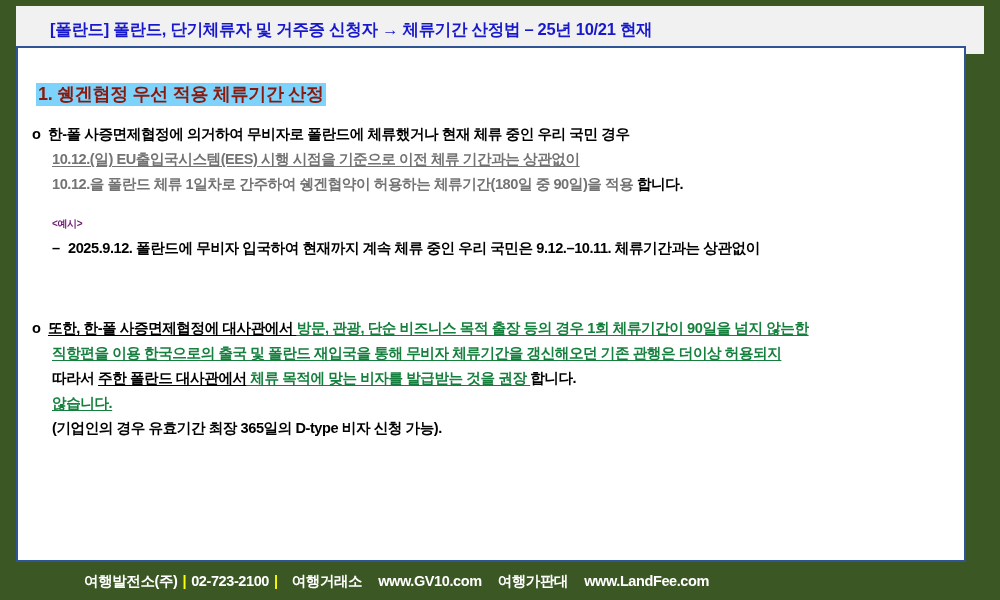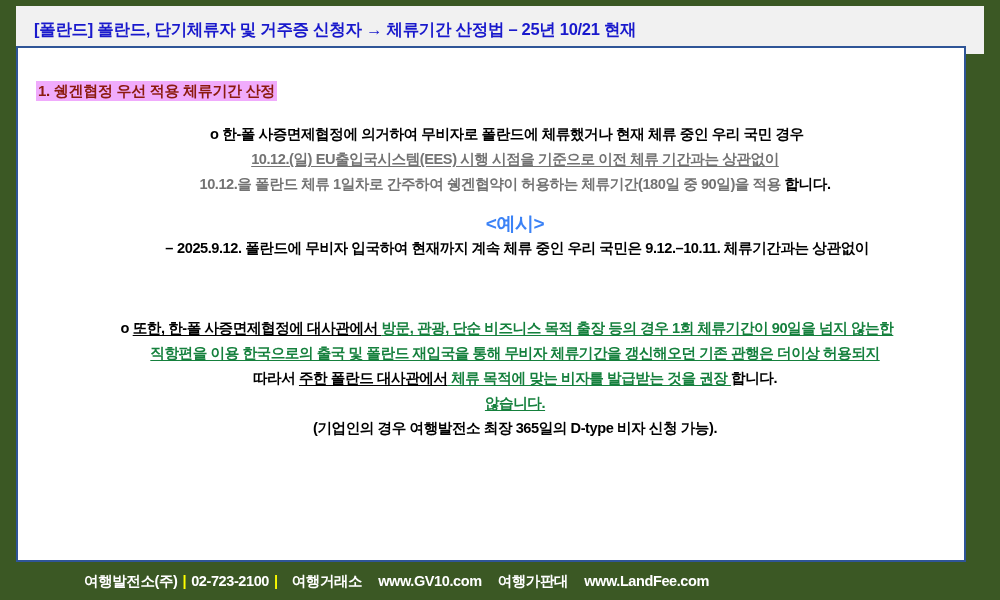--- a/index.html
+++ b/index.html
@@ -27,21 +27,21 @@
   .title-bar {
     position: absolute;
     left: 16px;
     top: 6px;
     width: 968px;
     height: 48px;
     background: #f1f1f1;
     display: flex;
     align-items: center;
     box-sizing: border-box;
-    padding-left: 18px;
+    padding-left: 34px;
   }
   .title-text {
     color: #1919cc;
     font-size: 16.5px;
     font-weight: bold;
     letter-spacing: -0.3px;
     white-space: nowrap;
   }
 
   
@@ -63,35 +63,34 @@
     height: 100%;
   }
 
   
   .section-heading {
     position: absolute;
     left: 18px;
     top: 34px;
   }
   .section-heading .hl {
-    background: #f0abfc;
+    background: #7dd3fc;
     color: #8b1a0e;
-    font-size: 15px;
+    font-size: 18px;
     font-weight: bold;
     letter-spacing: -0.3px;
     padding: 1px 2px 2px 2px;
     white-space: nowrap;
   }
 
   
   .block {
     position: absolute;
-    left: 25px;
+    left: 14px;
     width: 924px;
-    text-align: center;
   }
   .block-1 { top: 74px; }
   .block-example { top: 164px; }
   .block-2 { top: 268px; }
 
   .line {
     font-size: 14.6px;
     font-weight: bold;
     letter-spacing: -0.45px;
     line-height: 25px;
@@ -109,24 +108,24 @@
   .indent-1 { padding-left: 20px; }
   .indent-3 { padding-left: 40px; }
 
   
   .t-black   { color: #000000; }
   .t-blue    { color: #737373; }
   .t-red     { color: #15803d; }
   .u         { text-decoration: underline; text-underline-offset: 2px; }
 
   .ex-label {
-    font-size: 19px;
+    font-size: 10px;
     font-weight: bold;
     letter-spacing: -0.4px;
-    color: #3b82f6;
+    color: #701a75;
     line-height: 24px;
   }
 
   
   .footer {
     position: absolute;
     left: 0;
     bottom: 0;
     width: 793px;
     height: 38px;
@@ -192,21 +191,21 @@
         <div class="line indent-1">
           <span class="t-red u">직항편을 이용 한국으로의 출국 및 폴란드 재입국을 통해 무비자 체류기간을 갱신해오던 기존 관행은 더이상 허용되지</span>
         </div>
         <div class="line indent-1">
           <span class="t-black"> 따라서 </span><span class="t-black u">주한 폴란드 대사관에서</span><span class="t-red u"> 체류 목적에 맞는 비자를 발급받는 것을 권장 </span><span class="t-black">합니다.</span>
         </div>
         <div class="line indent-1">
           <span class="t-red u">않습니다.</span>
         </div>
         <div class="line indent-1">
-          <span class="t-black">(기업인의 경우 여행발전소 최장 365일의 D-type 비자 신청 가능).</span>
+          <span class="t-black">(기업인의 경우 유효기간 최장 365일의 D-type 비자 신청 가능).</span>
         </div>
       </div>
 
     </div>
   </div>
 
   <div class="footer">
     <div class="footer-text">
       <span>여행발전소(주)</span><span class="sep">|</span><span>02-723-2100</span><span class="sep">|</span><span class="gap-sm"></span><span>여행거래소</span><span class="gap-md"></span><span>www.GV10.com</span><span class="gap-md"></span><span>여행가판대</span><span class="gap-md"></span><span>www.LandFee.com</span>
     </div>

